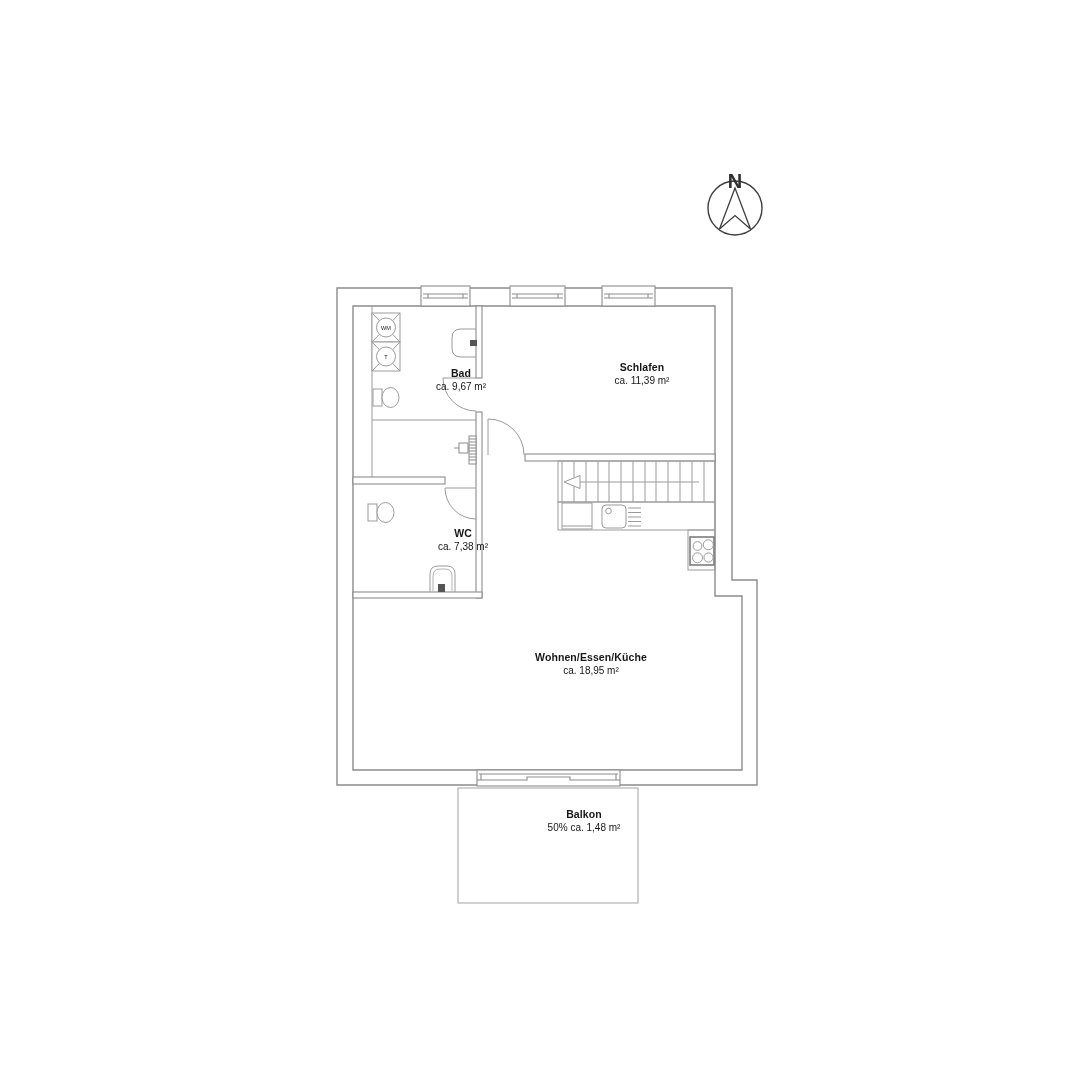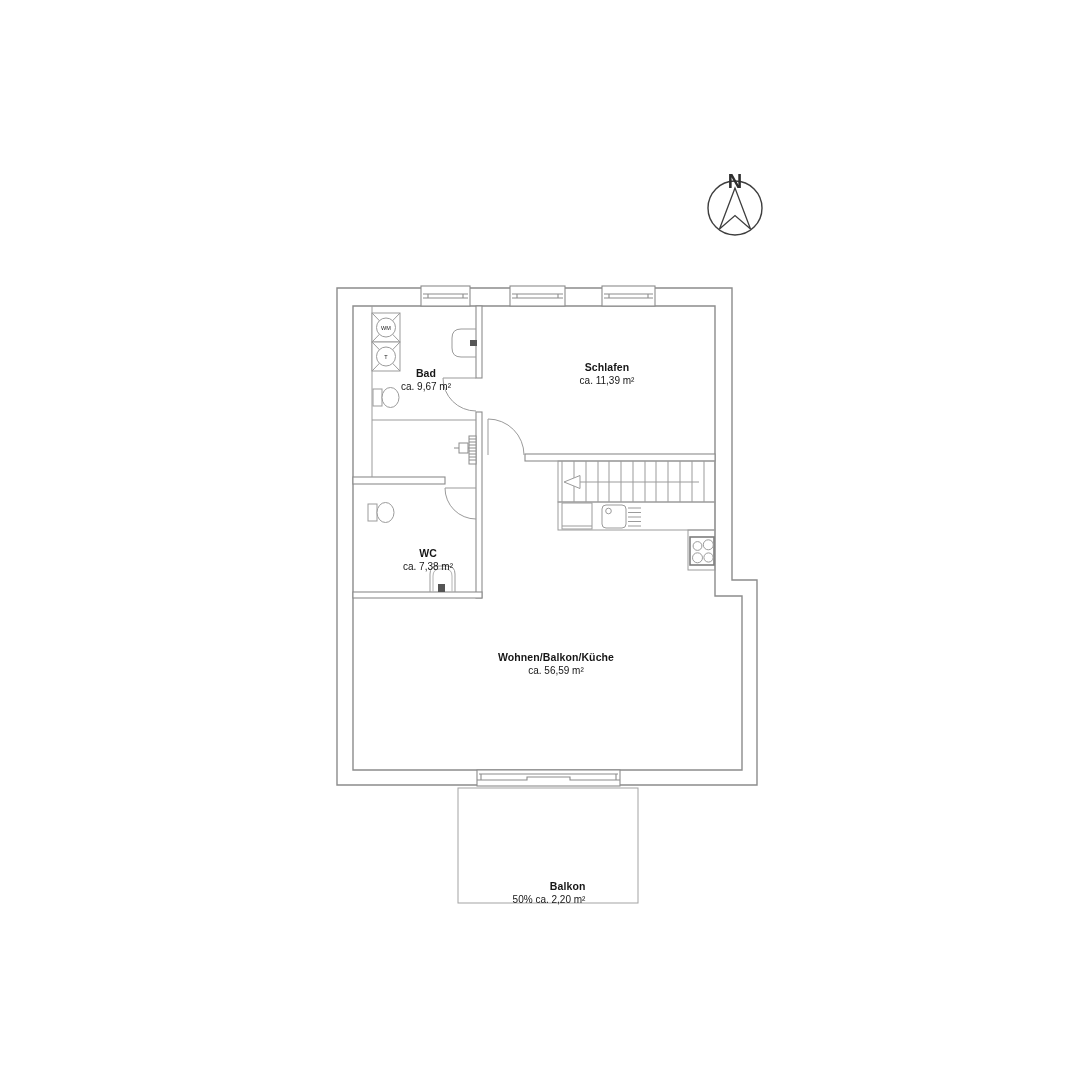--- a/index.html
+++ b/index.html
@@ -1,19 +1,19 @@
 <!DOCTYPE html>
 <html><head>
 <meta charset="utf-8">
 <style>
   html,body{margin:0;padding:0;background:#fff;}
   #canvas{position:relative;width:1080px;height:1080px;background:#fff;overflow:hidden;
           font-family:"Liberation Sans",sans-serif;color:#161616;}
   #plan-svg{position:absolute;left:0;top:0;}
-  .room-label{position:absolute;transform:translate(-50%,-50%);text-align:center;white-space:nowrap;}
+  .room-label{position:absolute;transform:translate(-50%,-50%);text-align:center;white-space:nowrap;margin-left:35px;}
   .room-name{font-size:10.5px;font-weight:bold;line-height:13px;letter-spacing:.1px;}
   .room-area{font-size:10px;line-height:13px;}
   .north-n{position:absolute;transform:translate(-50%,-50%);font-size:20px;font-weight:bold;color:#2e2e2e;}
 </style>
 </head>
 <body>
 
 <div id="canvas">
 
 <svg id="plan-svg" width="1080" height="1080" viewBox="0 0 1080 1080">
@@ -177,28 +177,28 @@
 <div class="room-label" style="left:426px;top:380px;">
   <div class="room-name">Bad</div>
   <div class="room-area">ca. 9,67 m²</div>
 </div>
 
 <div class="room-label" style="left:607px;top:374px;">
   <div class="room-name">Schlafen</div>
   <div class="room-area">ca. 11,39 m²</div>
 </div>
 
-<div class="room-label" style="left:428px;top:560px;">
+<div class="room-label" style="left:428px;top:540px;">
   <div class="room-name">WC</div>
   <div class="room-area">ca. 7,38 m²</div>
 </div>
 
 <div class="room-label" style="left:556px;top:664px;">
-  <div class="room-name">Wohnen/Balkon/Küche</div>
-  <div class="room-area">ca. 56,59 m²</div>
-</div>
-
-<div class="room-label" style="left:549px;top:893px;text-align:right;">
+  <div class="room-name">Wohnen/Essen/Küche</div>
+  <div class="room-area">ca. 18,95 m²</div>
+</div>
+
+<div class="room-label" style="left:549px;top:821px;">
   <div class="room-name">Balkon</div>
-  <div class="room-area">50% ca. 2,20 m²</div>
+  <div class="room-area">50% ca. 1,48 m²</div>
 </div>
 
 </div>
 
 </body></html>

